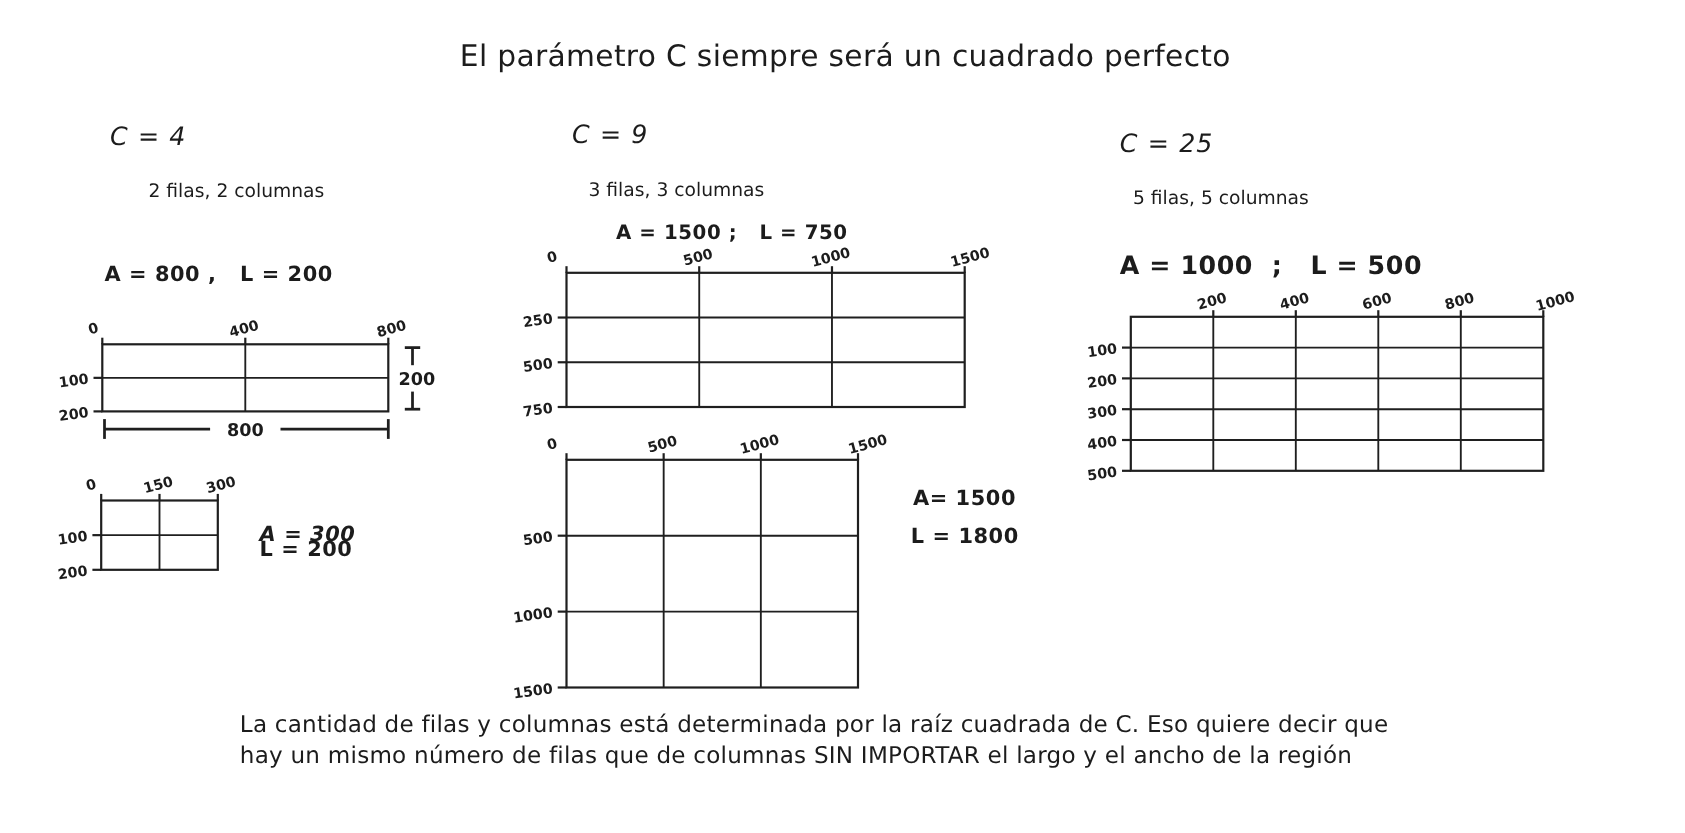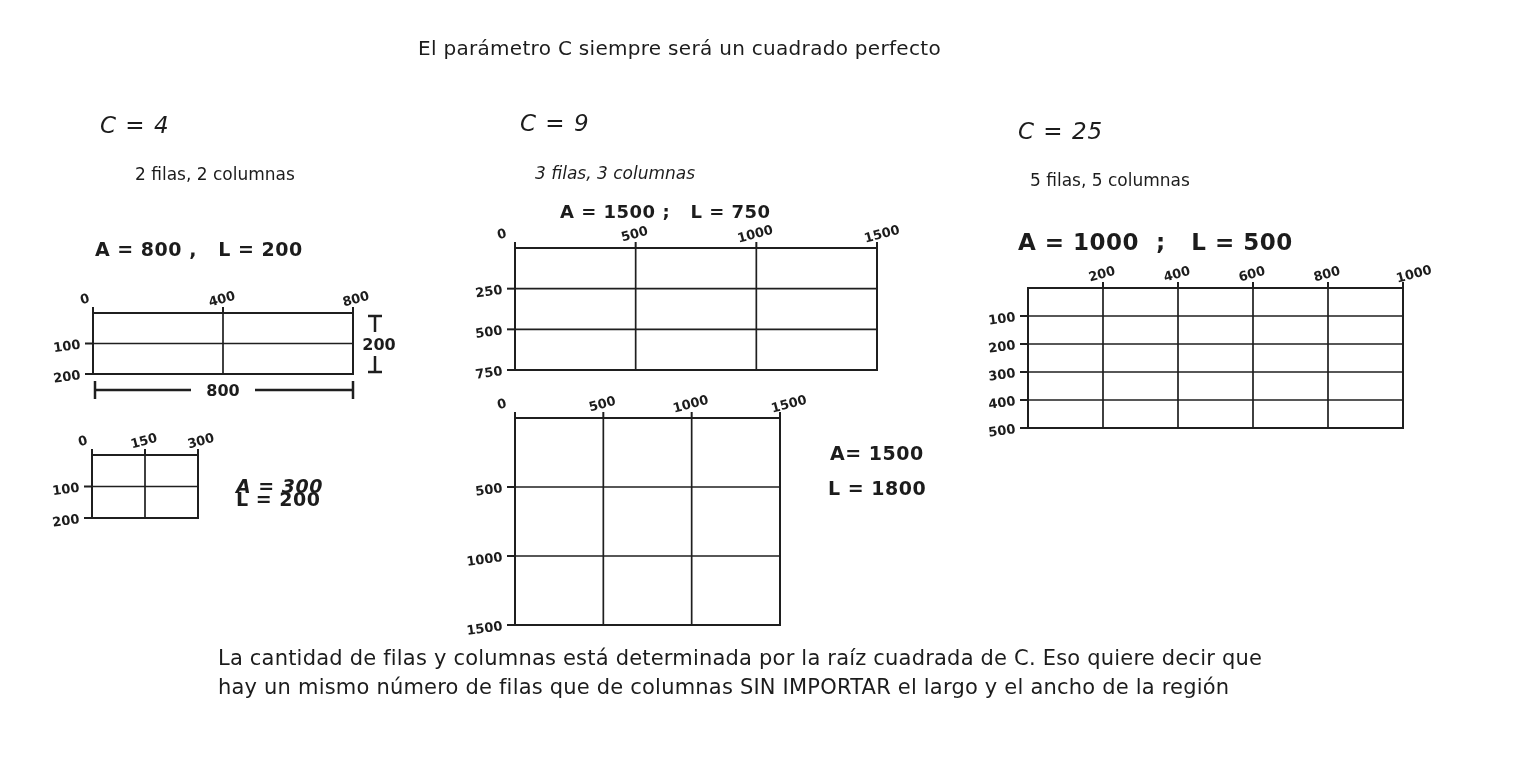--- a/index.html
+++ b/index.html
@@ -5,21 +5,21 @@
   html,body{margin:0;padding:0;}
   body{
     width:1532px;height:757px;
     background:#ffffff;
     position:relative;
     overflow:hidden;
     font-family:"DejaVu Sans", sans-serif;
     color:#1c1c1c;
   }
   .abs{position:absolute;white-space:pre;}
-  .title{font-size:20px;letter-spacing:.3px;}
+  .title{font-size:27px;letter-spacing:.3px;}
   .heading{font-size:23px;letter-spacing:1px;font-style:italic;}
   .sub{font-size:17px;}
   .params{font-size:19px;font-weight:700;letter-spacing:.5px;text-align:center;}
   .annot{font-size:19px;font-weight:700;letter-spacing:.5px;}
   .footer{font-size:21px;letter-spacing:.2px;margin-left:27px;}
   svg.grid{position:absolute;overflow:visible;}
   svg.grid text.tick{font:700 13px "DejaVu Sans", sans-serif;fill:#1c1c1c;}
   svg.grid text.dimlabel{font:700 16px "DejaVu Sans", sans-serif;fill:#1c1c1c;}
 </style>
 </head>
@@ -67,21 +67,21 @@
     <text x="147" y="21" text-anchor="middle" class="tick" transform="rotate(-15 147 21)">300</text>
     <line x1="29" y1="62.5" x2="37" y2="62.5" stroke="#1f1f1f" stroke-width="2"></line>
     <text x="25" y="67.5" text-anchor="end" class="tick" transform="rotate(-8 25 67.5)">100</text>
     <line x1="29" y1="94" x2="37" y2="94" stroke="#1f1f1f" stroke-width="2"></line>
     <text x="25" y="99" text-anchor="end" class="tick" transform="rotate(-8 25 99)">200</text>
   </svg>
 <div class="abs annot" style="left:236px;top:475px;font-style:italic;">A = 300</div>
 <div class="abs annot" style="left:236px;top:488px;">L = 200</div>
 
 <div class="abs heading" style="left:520px;top:110px;">C = 9</div>
-<div class="abs sub" style="left:535px;top:163px;font-style:italic;">3 filas, 3 columnas</div>
+<div class="abs sub" style="left:535px;top:163px;">3 filas, 3 columnas</div>
 <div class="abs params" style="left:560px;top:201px;font-size:18px;">A = 1500 ;   L = 750</div>
 <svg class="grid" width="440" height="160" viewBox="0 0 440 160" style="left: 468px; top: 222px;">
     <rect x="47" y="26" width="362" height="122" fill="none" stroke="#1f1f1f" stroke-width="2"></rect>
     <line x1="167.66666666666669" y1="26" x2="167.66666666666669" y2="148" stroke="#1f1f1f" stroke-width="1.7"></line>
     <line x1="288.33333333333337" y1="26" x2="288.33333333333337" y2="148" stroke="#1f1f1f" stroke-width="1.7"></line>
     <line x1="47" y1="66.66666666666666" x2="409" y2="66.66666666666666" stroke="#1f1f1f" stroke-width="1.7"></line>
     <line x1="47" y1="107.33333333333333" x2="409" y2="107.33333333333333" stroke="#1f1f1f" stroke-width="1.7"></line>
     <line x1="47" y1="20" x2="47" y2="26" stroke="#1f1f1f" stroke-width="2"></line>
     <text x="35" y="16" text-anchor="middle" class="tick" transform="rotate(-15 35 16)">0</text>
     <line x1="167.6546" y1="20" x2="167.6546" y2="26" stroke="#1f1f1f" stroke-width="2"></line>

